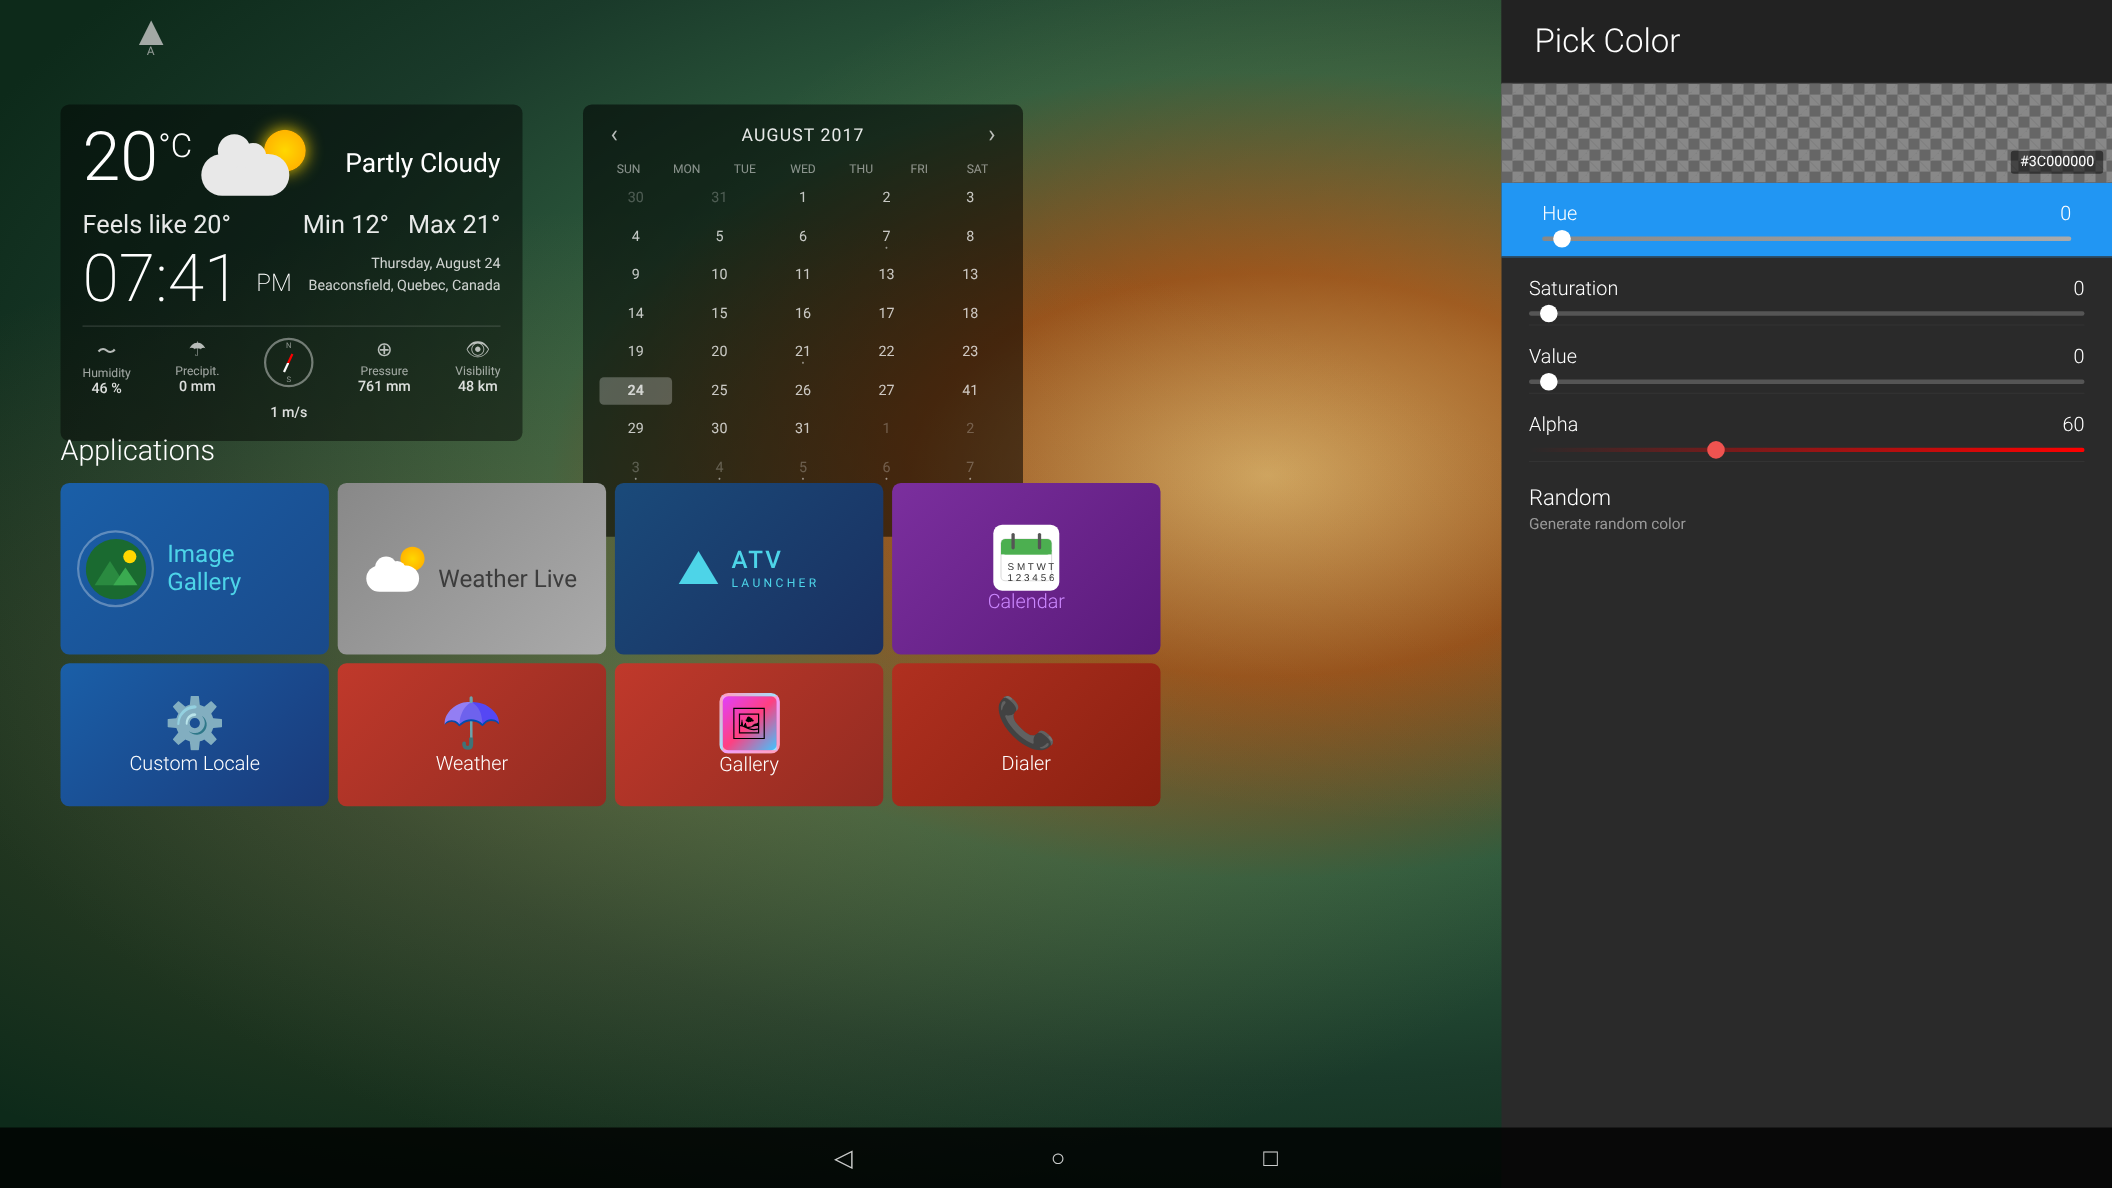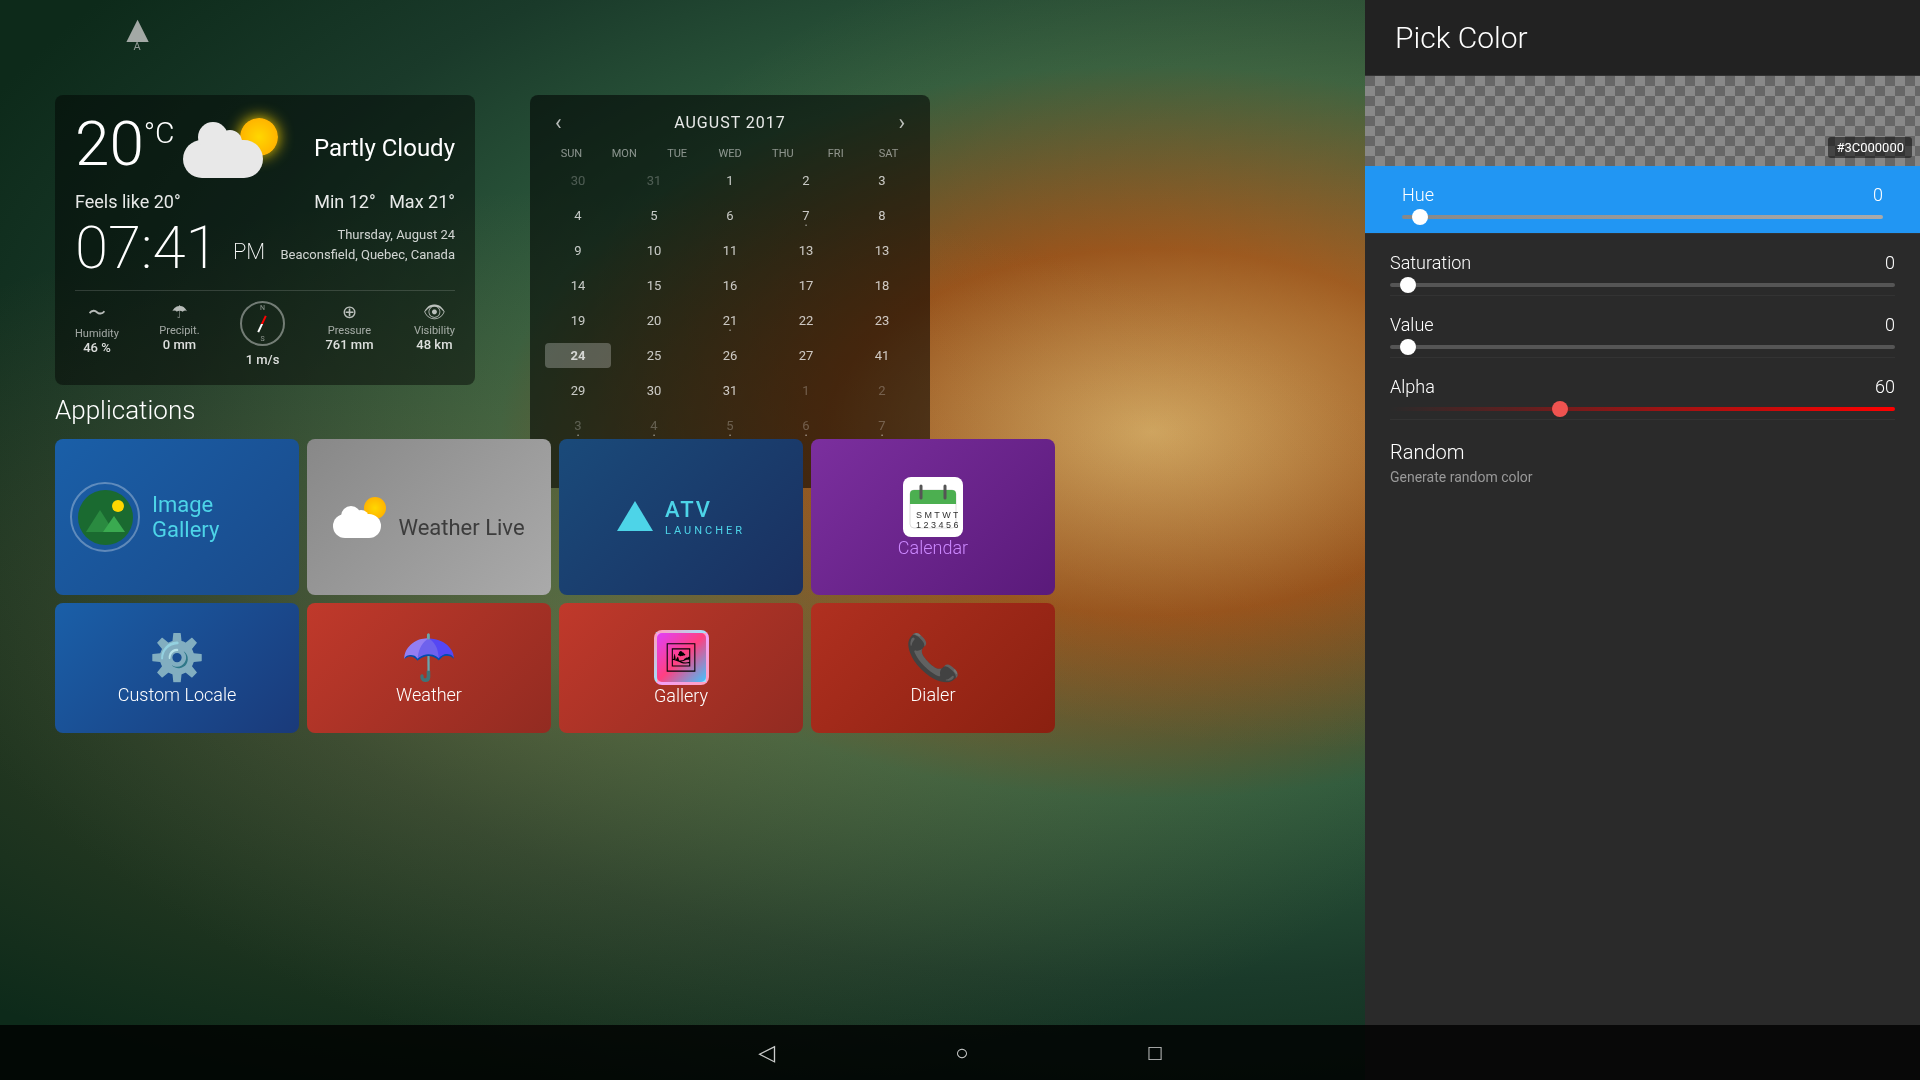--- a/index.html
+++ b/index.html
@@ -117,21 +117,21 @@
       border-radius: 50%;
     }
     .weather-desc {
       font-size: 24px;
       color: white;
       margin-left: 5px;
     }
     .weather-feels {
       display: flex;
       justify-content: space-between;
-      font-size: 18px;
+      font-size: 23px;
       color: rgba(255,255,255,0.9);
       margin-top: 8px;
     }
     .time-display {
       font-size: 60px;
       font-weight: 200;
       color: white;
       line-height: 1;
       margin-top: 2px;
     }
@@ -560,21 +560,21 @@
         <span class="stat-label">Precipit.</span>
         <span class="stat-value">0 mm</span>
       </div>
       <div class="stat-item">
 
         <div class="compass-widget">
           <div style="font-size:7px; color:rgba(255,255,255,0.5); position:absolute; top:1px;">N</div>
           <div style="font-size:7px; color:rgba(255,255,255,0.5); position:absolute; bottom:1px;">S</div>
           <div style="width:2px; height:18px; background: linear-gradient(to bottom, red 50%, white 50%); transform: rotate(25deg);"></div>
         </div>
-        <span class="stat-value" style="margin-top:6px;"><span>1</span> <span>m/s</span></span>
+        <span class="stat-value" style="margin-top:16px;"><span>1</span> <span>m/s</span></span>
       </div>
       <div class="stat-item">
         <span class="stat-icon">⊕</span>
         <span class="stat-label">Pressure</span>
         <span class="stat-value">761 mm</span>
       </div>
       <div class="stat-item">
         <span class="stat-icon">👁</span>
         <span class="stat-label">Visibility</span>
         <span class="stat-value">48 km</span>

